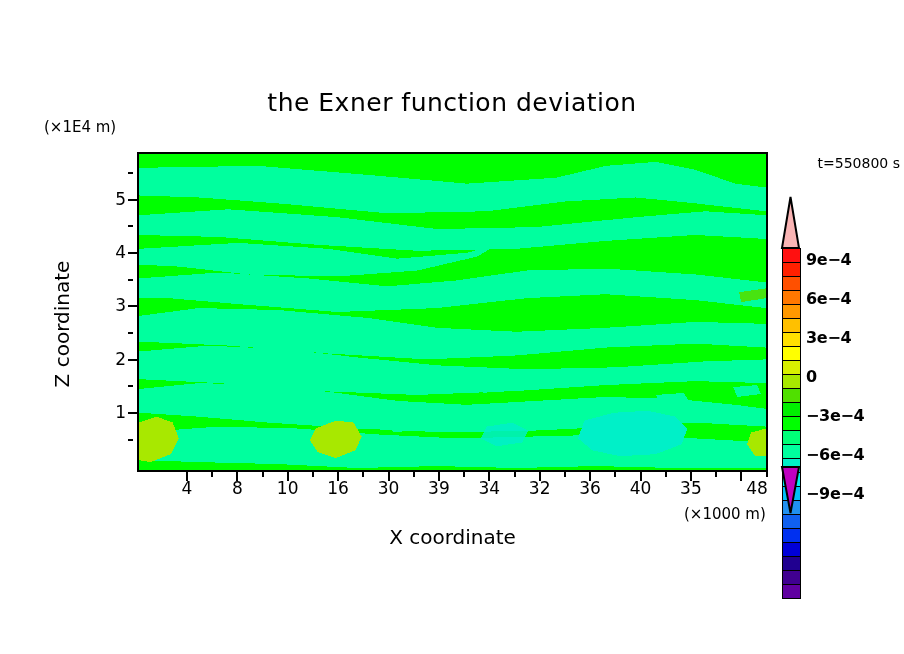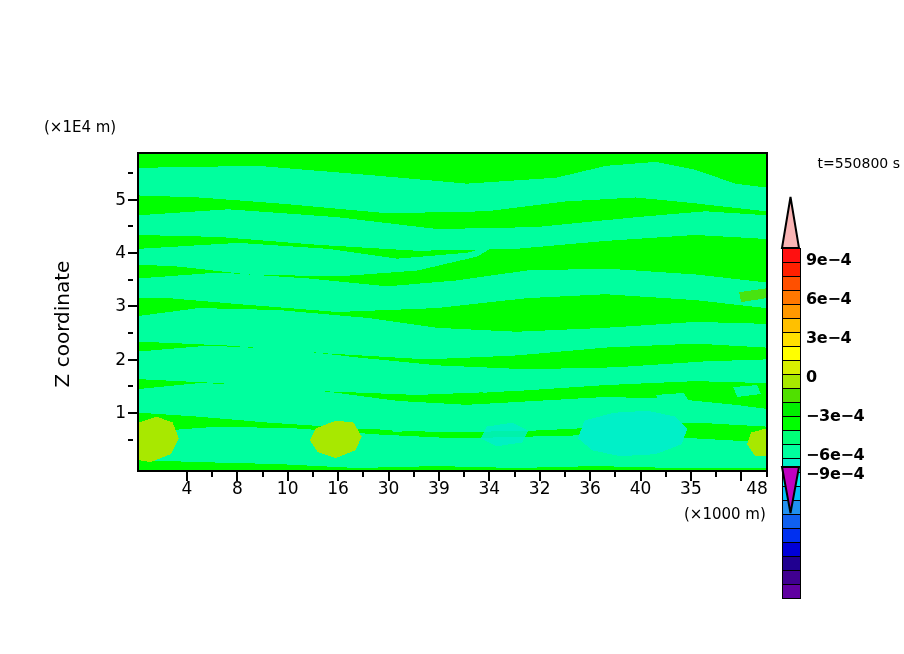--- a/index.html
+++ b/index.html
@@ -90,20 +90,21 @@
     position:absolute;left:806px;font-size:16px;color:#000;
     transform:translateY(-50%);font-weight:600;
     letter-spacing:-.3px;
   }
 </style>
 </head>
 <body>
 
 <div class="root">
 
+  <div id="title">the Exner function deviation</div>
 
   <div id="zunit">(×1E4 m)</div>
 
   <div id="plot">
     <div id="field">
       <svg viewBox="0 0 631 320" preserveAspectRatio="none" shape-rendering="crispEdges">
         <rect x="0" y="0" width="631" height="320" fill="#00ff00"></rect>
 
         <g fill="#00ff9e">
           <path d="M0,14 L120,12 L240,22 L330,30 L420,24 L470,12 L520,8 L560,16 L600,30 L631,34
@@ -211,20 +212,21 @@
 
   <div id="ylabels">
     <div class="ylab" style="top:412.0px">1</div>
     <div class="ylab" style="top:358.7px">2</div>
     <div class="ylab" style="top:305.3px">3</div>
     <div class="ylab" style="top:252.0px">4</div>
     <div class="ylab" style="top:198.7px">5</div>
   </div>
 
   <div id="xunit">(×1000 m)</div>
+  <div id="xtitle">X coordinate</div>
   <div id="ytitle">Z coordinate</div>
 
   <div id="cbar">
     <div class="cap" id="capTop">
       <svg width="25" height="53" viewBox="0 0 25 53" shape-rendering="geometricPrecision">
         <polygon points="12.5,1 21,52 4,52" fill="#f9b4b4" stroke="#000" stroke-width="2"></polygon>
       </svg>
     </div>
 
     <div id="cbarBands">
@@ -262,16 +264,16 @@
     </div>
   </div>
 
   <div id="cbarlabels">
     <div class="cbl" style="top:259px">9e−4</div>
     <div class="cbl" style="top:298px">6e−4</div>
     <div class="cbl" style="top:337px">3e−4</div>
     <div class="cbl" style="top:376px">0</div>
     <div class="cbl" style="top:415px">−3e−4</div>
     <div class="cbl" style="top:454px">−6e−4</div>
-    <div class="cbl" style="top:473px">−9e−4</div>
+    <div class="cbl" style="top:493px">−9e−4</div>
   </div>
 
 </div>
 
 </body></html>

